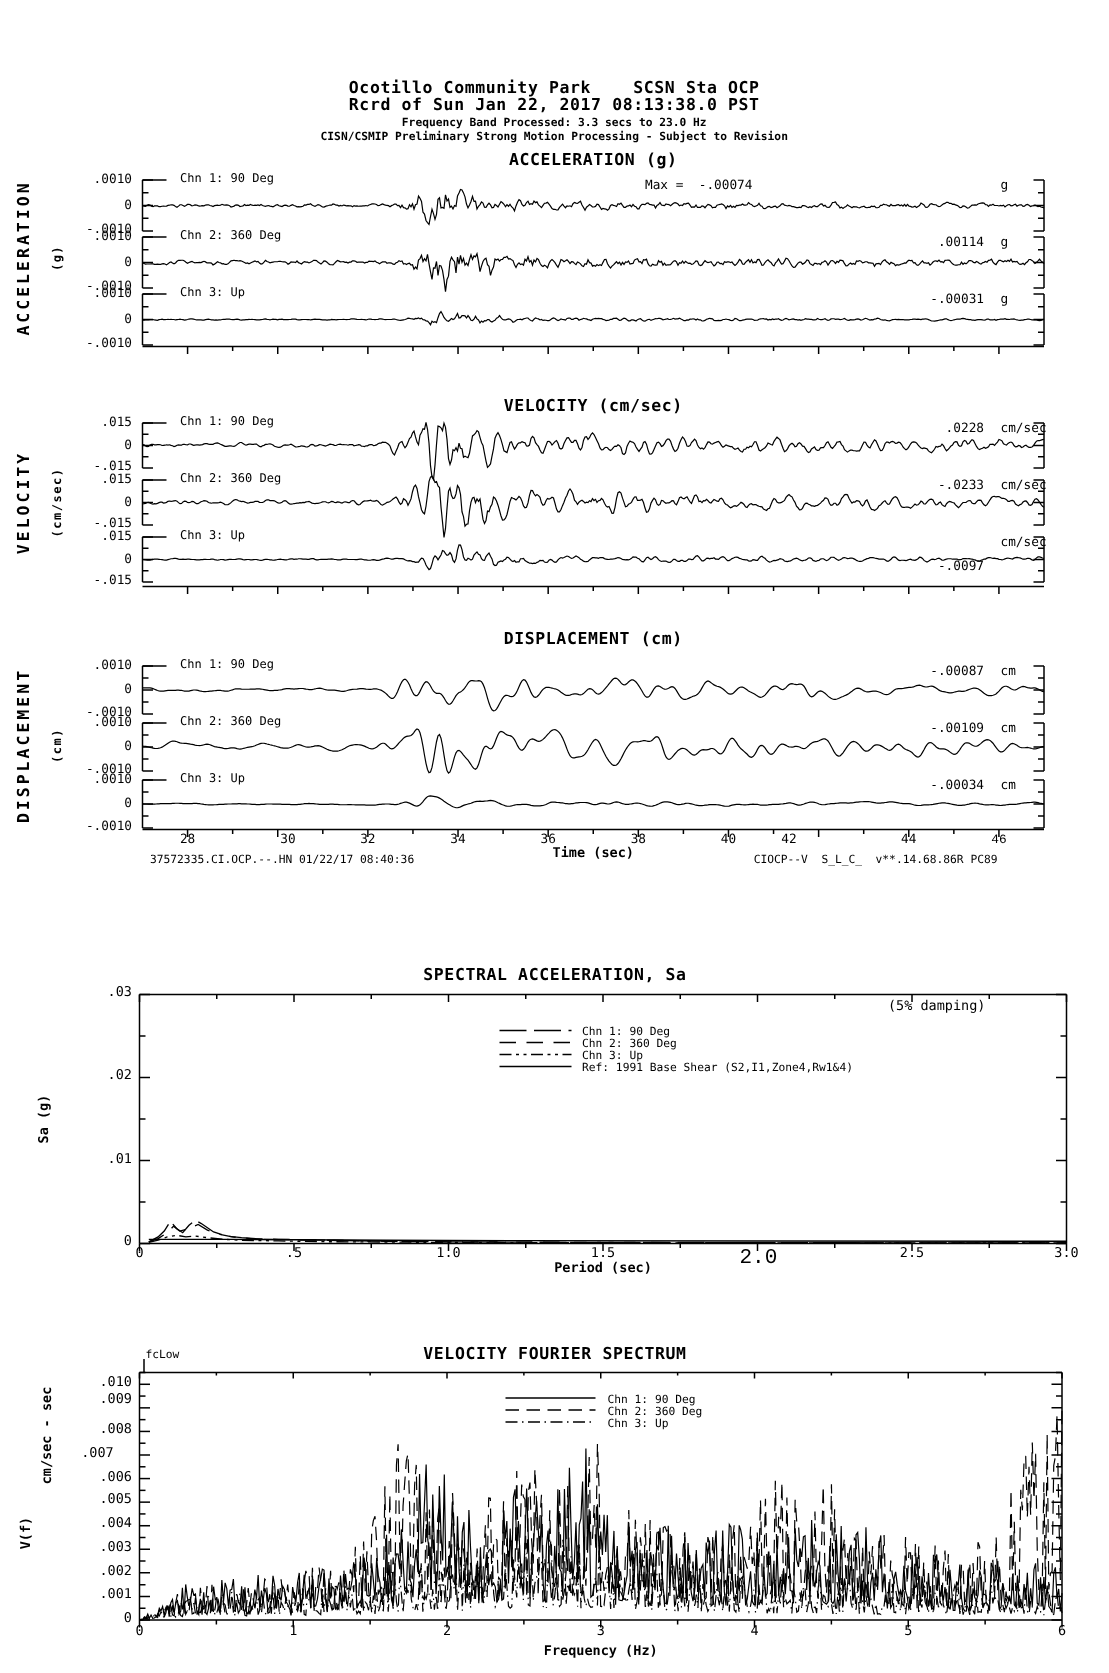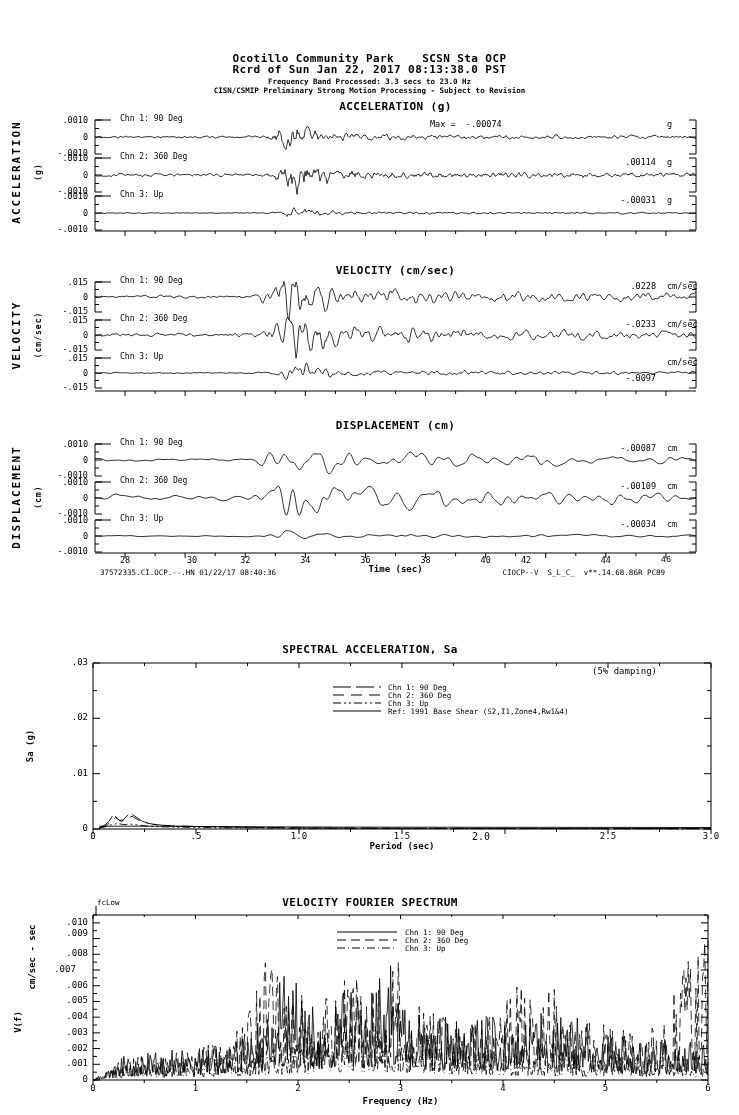--- a/index.html
+++ b/index.html
@@ -446,21 +446,21 @@
     <div class="lbl" style="left: 430px; width: 226px; text-align: right; top: 520px; font-size: 8.5px;">-.00034</div>
     <div class="lbl" style="left: 667px; top: 520px; font-size: 8.5px;">cm</div>
     <div class="lbl" style="left: 40px; width: 48px; text-align: right; top: 658px; font-size: 9px;">.03</div>
     <div class="lbl" style="left: 40px; width: 48px; text-align: right; top: 713.333px; font-size: 9px;">.02</div>
     <div class="lbl" style="left: 40px; width: 48px; text-align: right; top: 768.667px; font-size: 9px;">.01</div>
     <div class="lbl" style="left: 40px; width: 48px; text-align: right; top: 824px; font-size: 9px;">0</div>
     <div class="lbl" style="left: 81px; width: 24px; text-align: center; top: 832px; font-size: 9px;">0</div>
     <div class="lbl" style="left: 184px; width: 24px; text-align: center; top: 832px; font-size: 9px;">.5</div>
     <div class="lbl" style="left: 287px; width: 24px; text-align: center; top: 832px; font-size: 9px;">1.0</div>
     <div class="lbl" style="left: 390px; width: 24px; text-align: center; top: 832px; font-size: 9px;">1.5</div>
-    <div class="lbl" style="left: 469px; width: 24px; text-align: center; top: 832px; font-size: 10px;">2.0</div>
+    <div class="lbl" style="left: 493px; width: 24px; text-align: center; top: 832px; font-size: 14px; font-family: Liberation Mono, monospace;">2.0</div>
     <div class="lbl" style="left: 596px; width: 24px; text-align: center; top: 832px; font-size: 9px;">2.5</div>
     <div class="lbl" style="left: 699px; width: 24px; text-align: center; top: 832px; font-size: 9px;">3.0</div>
     <div class="lbl" style="left: 42px; width: 46px; text-align: right; top: 917.857px; font-size: 9px;">.010</div>
     <div class="lbl" style="left: 42px; width: 46px; text-align: right; top: 929px; font-size: 9px;">.009</div>
     <div class="lbl" style="left: 42px; width: 46px; text-align: right; top: 949.286px; font-size: 9px;">.008</div>
     <div class="lbl" style="left: 42px; width: 46px; text-align: center; top: 965px; font-size: 9px;">.007</div>
     <div class="lbl" style="left: 42px; width: 46px; text-align: right; top: 980.714px; font-size: 9px;">.006</div>
     <div class="lbl" style="left: 42px; width: 46px; text-align: right; top: 996.429px; font-size: 9px;">.005</div>
     <div class="lbl" style="left: 42px; width: 46px; text-align: right; top: 1012.14px; font-size: 9px;">.004</div>
     <div class="lbl" style="left: 42px; width: 46px; text-align: right; top: 1027.86px; font-size: 9px;">.003</div>

